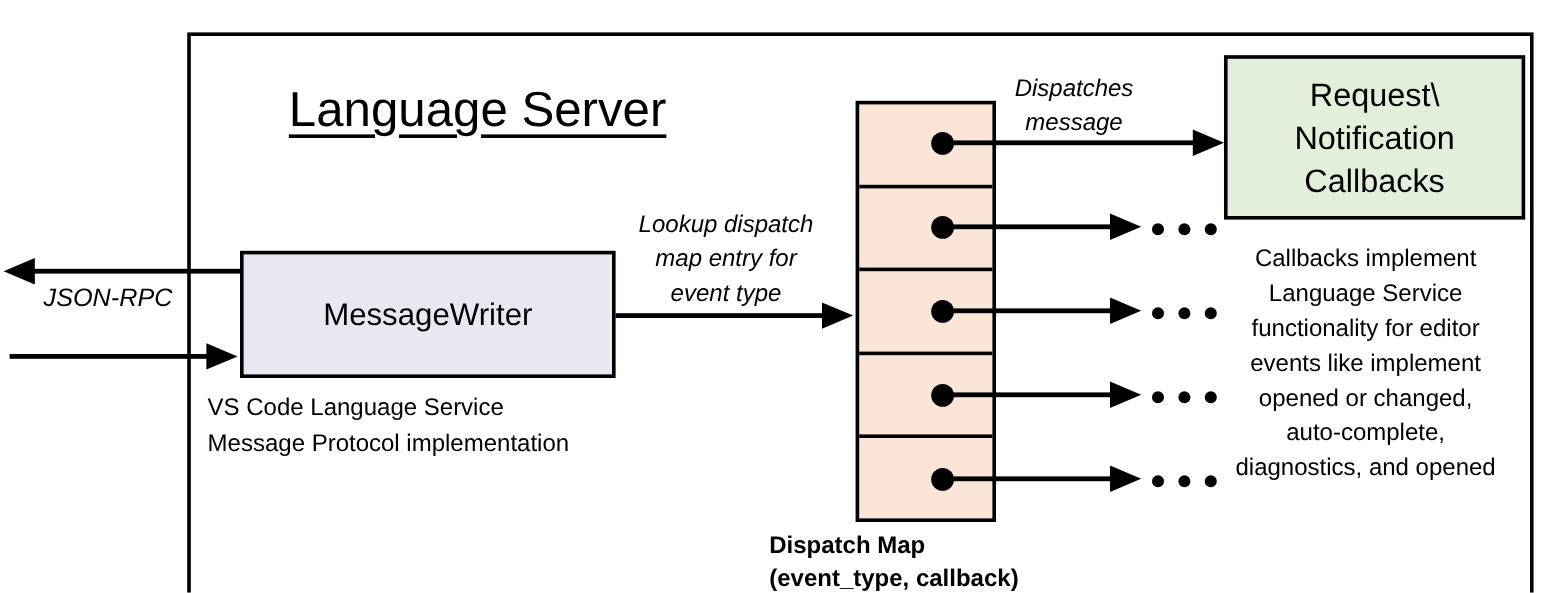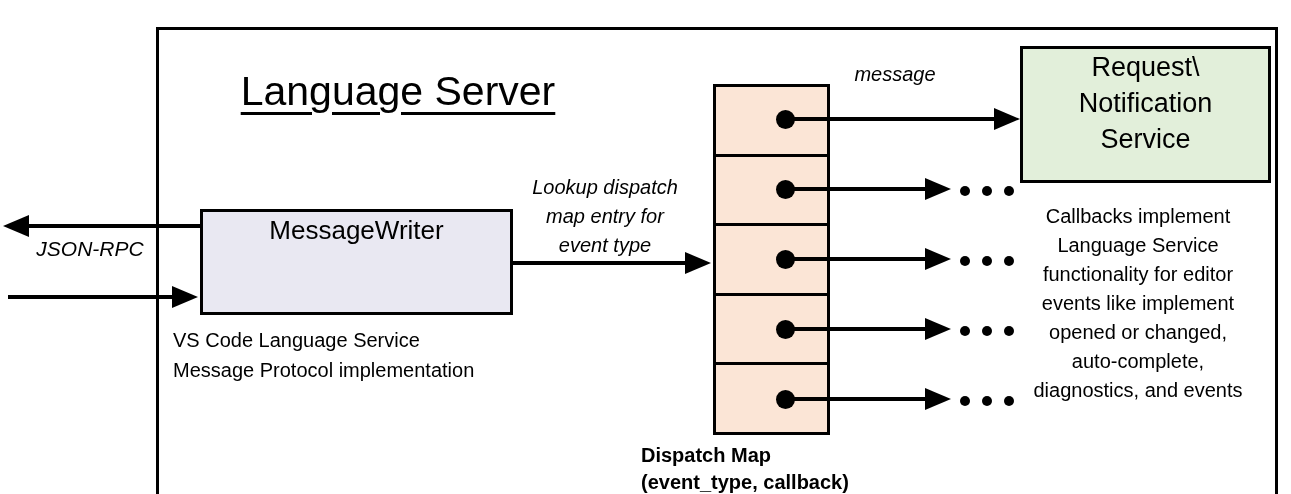--- a/index.html
+++ b/index.html
@@ -9,21 +9,21 @@
     font-family:"Liberation Sans","DejaVu Sans",sans-serif; color:#000; overflow:hidden;
   }
   .abs { position:absolute;margin-top:16px; }
   .outer-rect { border:3px solid #000; background:transparent; }
   .title {
     font-size:41px; line-height:46px; text-align:center;
     text-decoration:underline; text-decoration-thickness:3px; text-underline-offset:7px;
   }
   .node-box {
     border:3px solid #000; display:flex; flex-direction:column;
-    align-items:center; text-align:center;
+    align-items:center; justify-content:center; text-align:center;
   }
   .msg-box { font-size:26px; line-height:37px; }
   .cb-box  { font-size:27px; line-height:36px; }
   .caption { text-align:left; font-size:20px; line-height:30px; }
   .caption-sm { text-align:left; font-size:20px; line-height:27px;font-weight:bold; }
   .lbl { text-align:center; font-style:italic; font-size:20px; }
   .lbl-io { font-size:21px; line-height:27px; }
   .lbl-lookup { line-height:29px; }
   .lbl-dispatch { line-height:28px; }
   .note { text-align:center; font-size:20px; line-height:29px; }
@@ -88,20 +88,21 @@
 
   <div class="abs dot" style="left:776px; top:94px;"></div>
   <div class="abs dot" style="left:776px; top:164px;"></div>
   <div class="abs dot" style="left:776px; top:234px;"></div>
   <div class="abs dot" style="left:776px; top:304px;"></div>
   <div class="abs dot" style="left:776px; top:374px;"></div>
 
   <div class="abs hline" style="left:785px; top:101px; width:212px;"></div>
   <div class="abs ah ah-r" style="left:994px; top:92px;"></div>
   <div class="abs lbl lbl-dispatch line-block" style="left:825px; top:44px; width:140px;">
+    <span>Dispatches</span>
     <span>message</span>
   </div>
 
   <div class="abs hline" style="left:785px; top:171px; width:142px;"></div>
   <div class="abs ah ah-r" style="left:925px; top:162px;"></div>
   <div class="abs ellipsis" style="left:960px; top:170px;">
       <i></i>
       <i></i>
       <i></i>
     </div>
@@ -126,26 +127,26 @@
   <div class="abs ah ah-r" style="left:925px; top:372px;"></div>
   <div class="abs ellipsis" style="left:960px; top:380px;">
       <i></i>
       <i></i>
       <i></i>
     </div>
 
   <div class="abs node-box cb-box line-block" style="left:1020px; top:30px; width:251px; height:137px; background:#E2EFDA;">
     <span>Request\</span>
     <span>Notification</span>
-    <span>Service</span>
+    <span>Callbacks</span>
   </div>
 
   <div class="abs note line-block" style="left:1002px; top:186px; width:272px;">
     <span>Callbacks implement</span>
     <span>Language Service</span>
     <span>functionality for editor</span>
     <span>events like implement</span>
     <span>opened or changed,</span>
     <span>auto-complete,</span>
-    <span>diagnostics, and events</span>
+    <span>diagnostics, and opened</span>
   </div>
 
 </div>
 
 </body></html>

